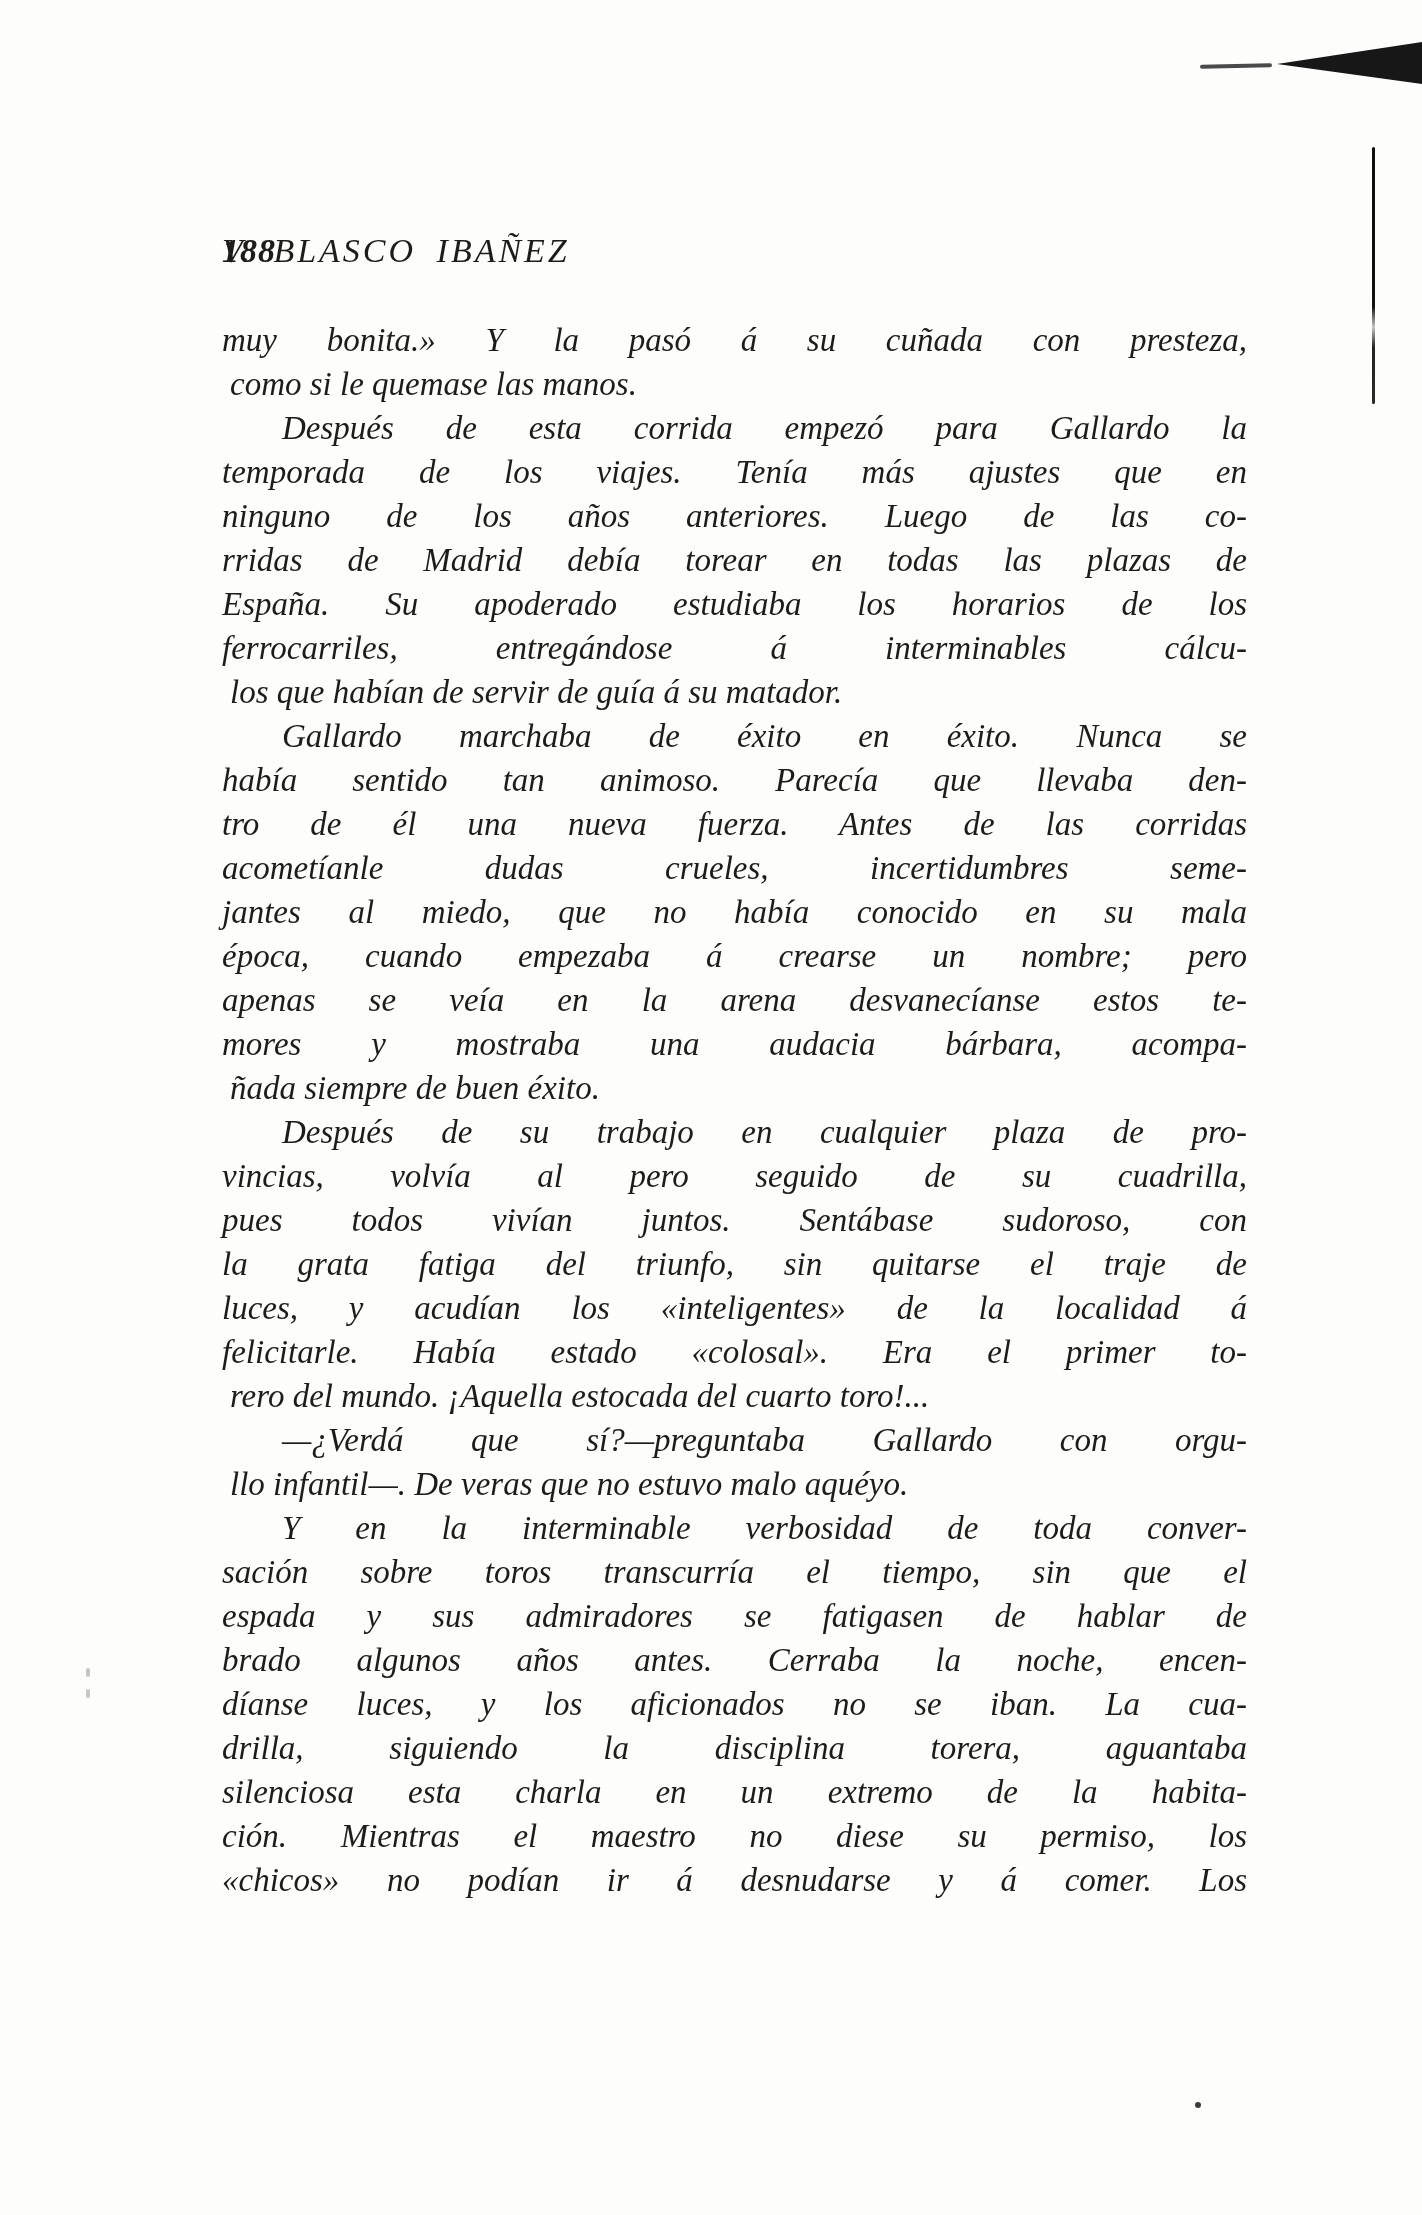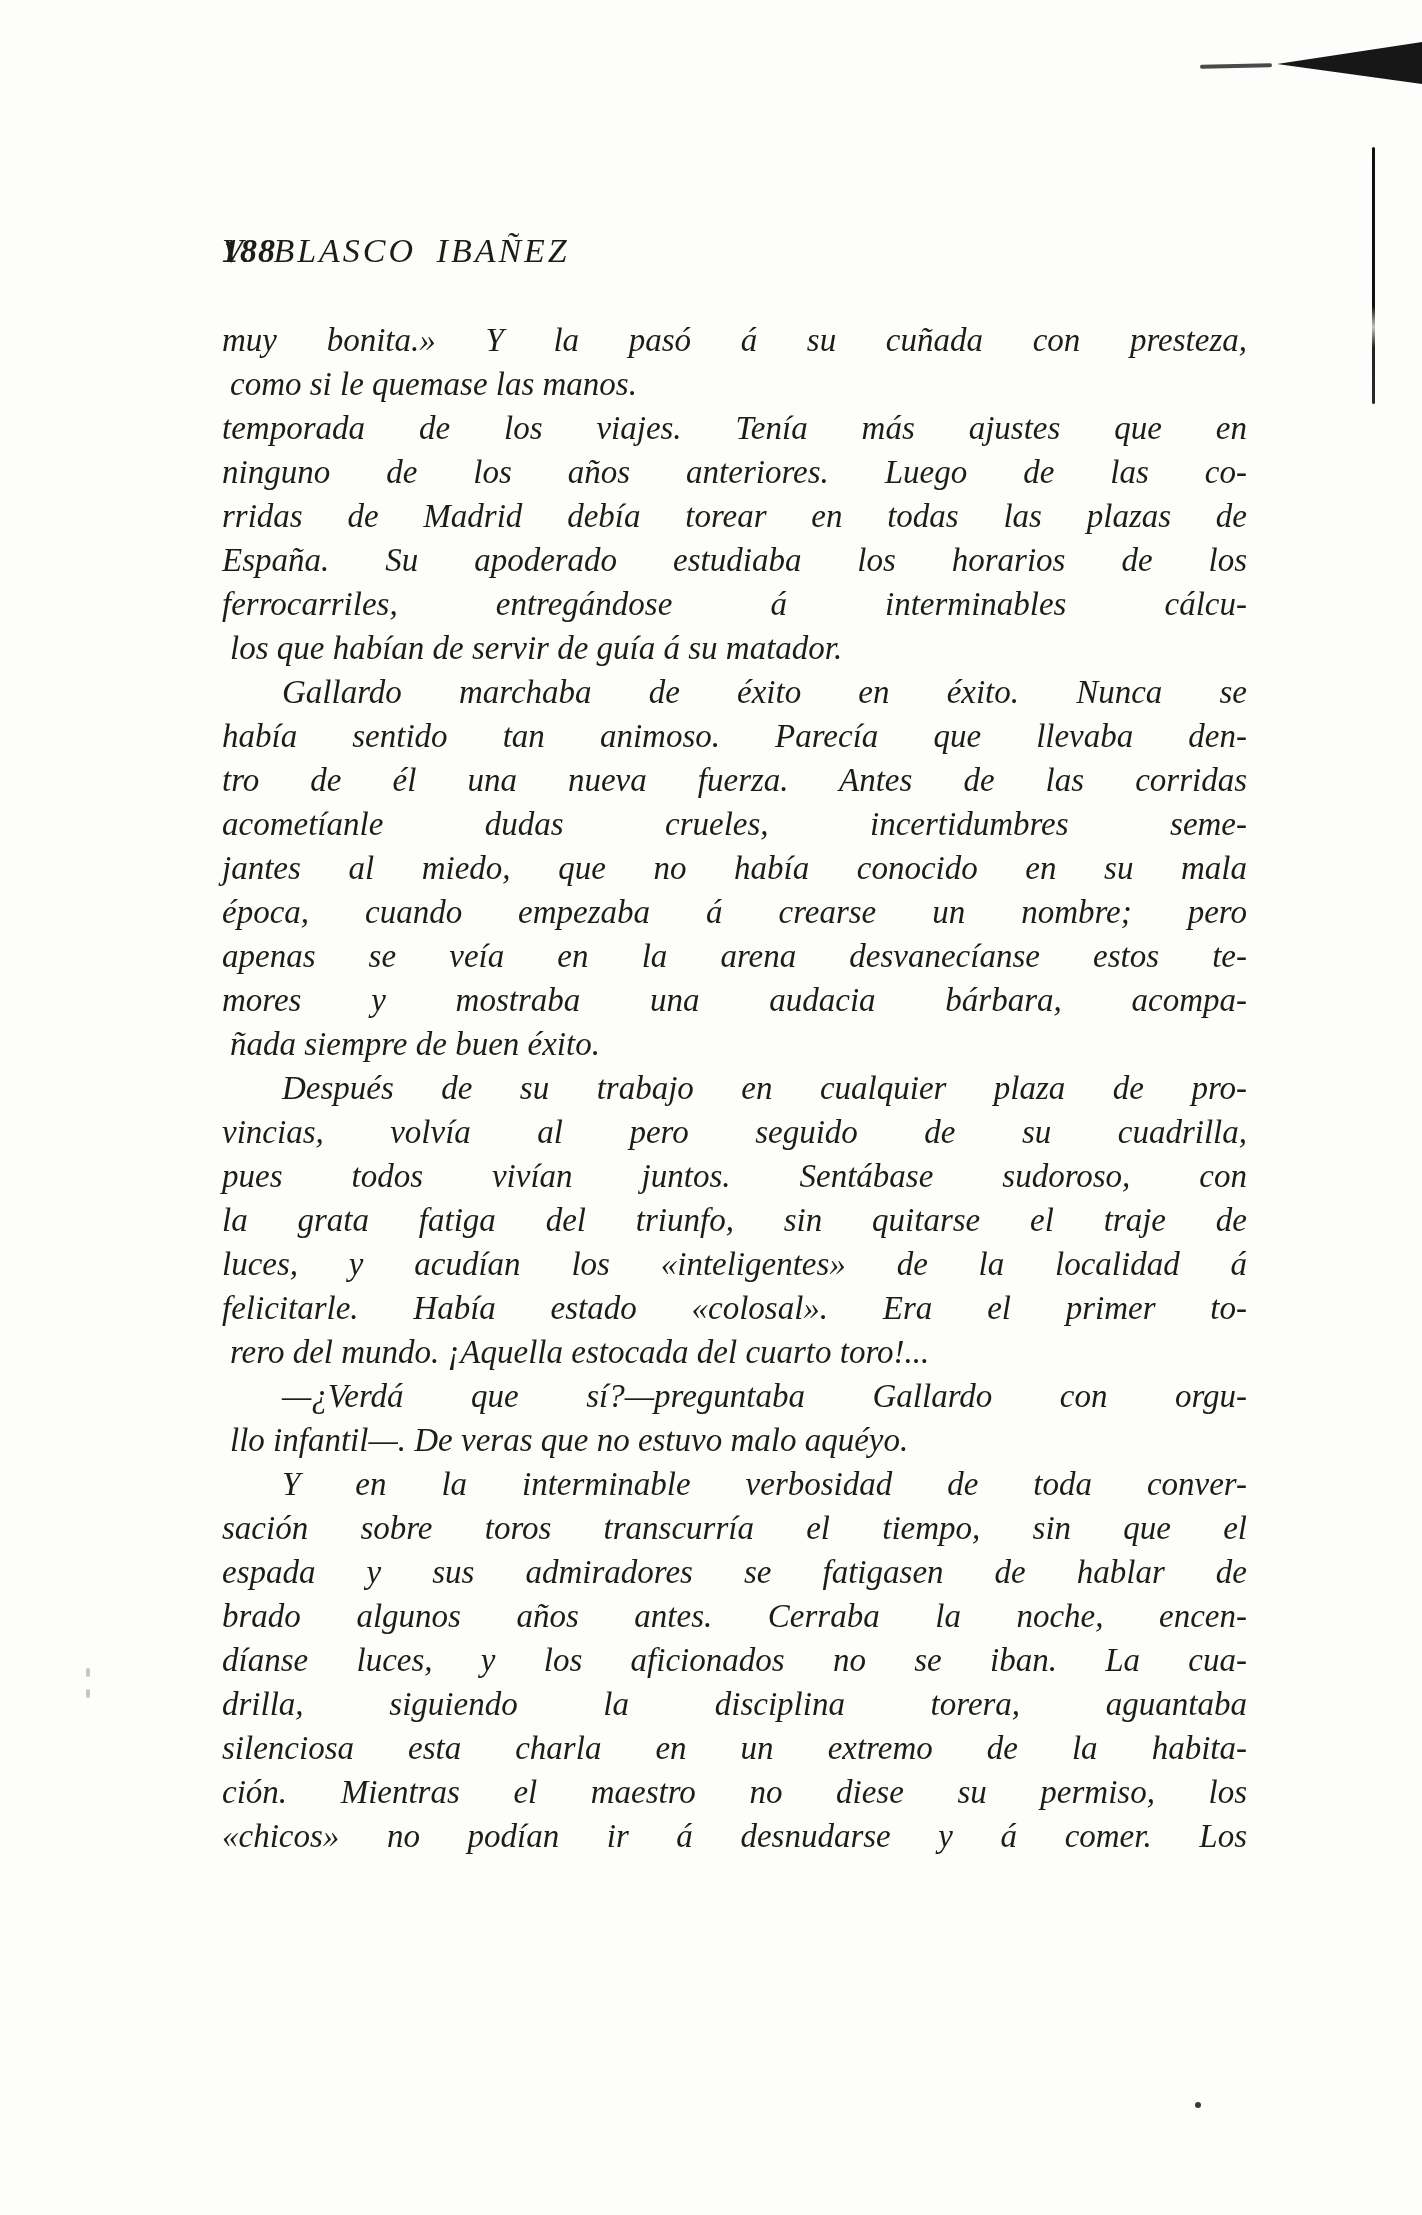--- a/index.html
+++ b/index.html
@@ -110,20 +110,21 @@
     </div>
 
   <div class="header-row">
     <span class="pagenum">188</span>
     <span class="running-head">V. BLASCO IBAÑEZ</span>
   </div>
 
   <div class="text-block" id="text-block">
       <div class="line">muy bonita.» Y la pasó á su cuñada con presteza,</div>
       <div class="line end">como si le quemase las manos.</div>
+      <div class="line indent">Después de esta corrida empezó para Gallardo la</div>
       <div class="line">temporada de los viajes. Tenía más ajustes que en</div>
       <div class="line">ninguno de los años anteriores. Luego de las co-</div>
       <div class="line">rridas de Madrid debía torear en todas las plazas de</div>
       <div class="line">España. Su apoderado estudiaba los horarios de los</div>
       <div class="line">ferrocarriles, entregándose á interminables cálcu-</div>
       <div class="line end">los que habían de servir de guía á su matador.</div>
       <div class="line indent">Gallardo marchaba de éxito en éxito. Nunca se</div>
       <div class="line">había sentido tan animoso. Parecía que llevaba den-</div>
       <div class="line">tro de él una nueva fuerza. Antes de las corridas</div>
       <div class="line">acometíanle dudas crueles, incertidumbres seme-</div>

